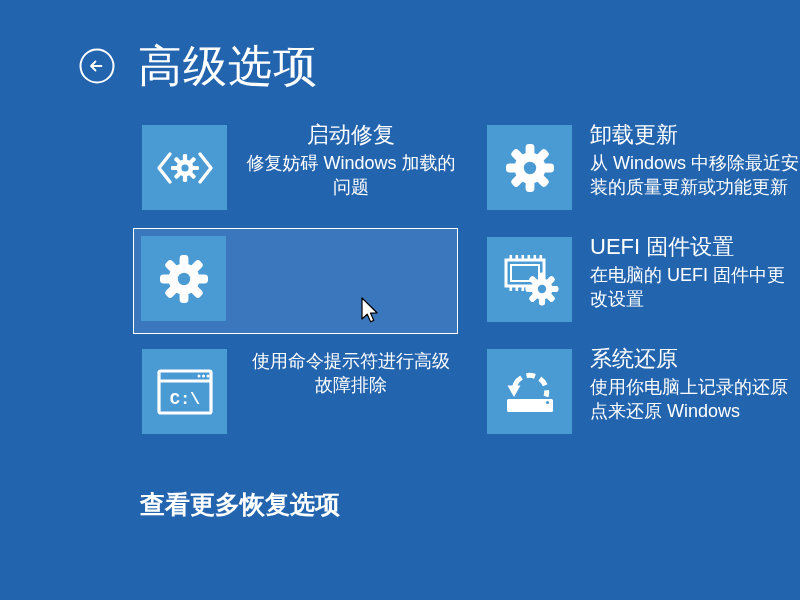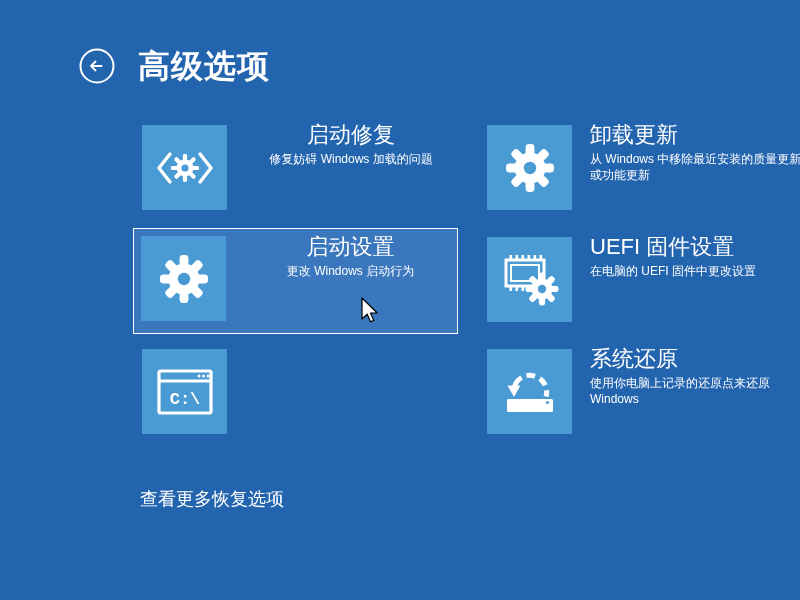--- a/index.html
+++ b/index.html
@@ -32,22 +32,22 @@
     height: 38px;
     flex: 0 0 38px;
     display: flex;
     align-items: center;
     justify-content: center;
     cursor: pointer;
   }
   .back-button svg { display: block; }
   .page-title {
     margin-left: 22px;
-    font-size: 32px;
-    font-weight: 700;
+    font-size: 44px;
+    font-weight: 400;
     line-height: 1;
     letter-spacing: 1px;
     white-space: nowrap;
   }
 
   
   .tile-grid {
     position: absolute;
     left: 133px;
     top: 116px;
@@ -98,34 +98,34 @@
     padding-top: 5px;
     min-width: 0;
   }
   .tile-title {
     font-size: 22px;
     font-weight: 300;
     line-height: 1.18;
     white-space: nowrap;
   }
   .tile-desc {
-    font-size: 12px;
+    font-size: 18px;
     font-weight: 400;
     line-height: 1.35;
     margin-top: 3px;
     max-width: 215px;
   }
 
   
   .more-options {
     position: absolute;
     left: 140px;
     top: 489px;
-    font-size: 18px;
-    font-weight: 400;
+    font-size: 25px;
+    font-weight: 700;
     line-height: 1.2;
     cursor: pointer;
     white-space: nowrap;
   }
 
   
   .cursor {
     position: absolute;
     left: 360px;
     top: 297px;
@@ -184,38 +184,35 @@
               <rect x="-4.4" y="-24" width="8.8" height="48" rx="3.4"></rect>
               <rect x="-4.4" y="-24" width="8.8" height="48" rx="3.4" transform="rotate(45)"></rect>
               <rect x="-4.4" y="-24" width="8.8" height="48" rx="3.4" transform="rotate(90)"></rect>
               <rect x="-4.4" y="-24" width="8.8" height="48" rx="3.4" transform="rotate(135)"></rect>
               <circle cx="0" cy="0" r="15.5"></circle>
             </g>
             <circle cx="0" cy="0" r="6.2" fill="#4a9ad4"></circle>
           </g>
         </svg>
       </div>
-      <div class="tile-text">
-        <div class="tile-title">启动设置</div>
-        <div class="tile-desc">更改 Windows 启动行为</div>
-      </div>
     </div>
 
     <div class="tile">
       <div class="tile-icon">
         <svg width="56" height="46" viewBox="0 0 56 46">
           <rect x="2" y="2" width="52" height="42" rx="1.5" fill="none" stroke="#ffffff" stroke-width="3.2"></rect>
           <path d="M2 12 H54" stroke="#ffffff" stroke-width="3.2"></path>
           <circle cx="42" cy="7" r="1.5" fill="#ffffff"></circle>
           <circle cx="46.5" cy="7" r="1.5" fill="#ffffff"></circle>
           <circle cx="51" cy="7" r="1.5" fill="#ffffff"></circle>
           <text x="28" y="35" text-anchor="middle" fill="#ffffff" font-family="'Liberation Mono','DejaVu Sans Mono',monospace" font-size="17" font-weight="bold">C:\</text>
         </svg>
       </div>
       <div class="tile-text">
+        <div class="tile-desc">使用命令提示符进行高级故障排除</div>
       </div>
     </div>
 
   </div>
 
   <div class="tile-col col-right">
 
     <div class="tile">
       <div class="tile-icon">
         <svg width="50" height="50" viewBox="0 0 50 50">

